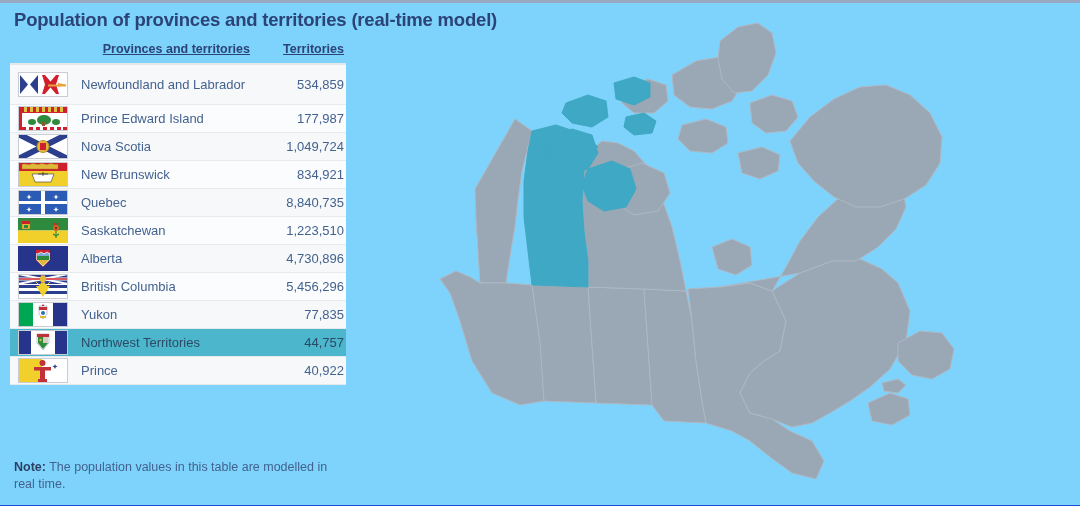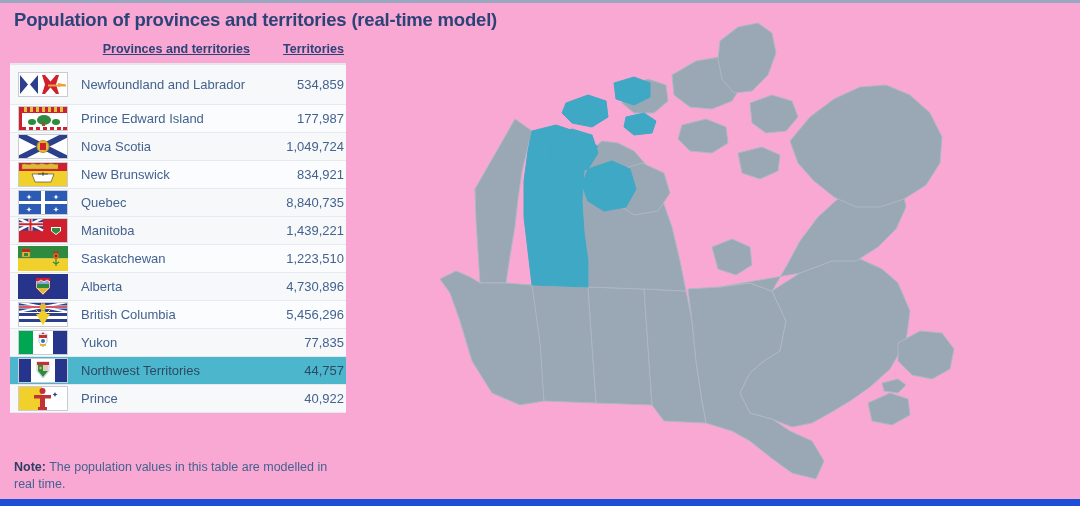--- a/index.html
+++ b/index.html
@@ -5,23 +5,23 @@
   * { box-sizing: border-box; margin: 0; padding: 0; }
   html, body {
     width: 1080px; height: 506px;
     background: #f2f4f7;
     font-family: "Liberation Sans", sans-serif;
     overflow: hidden;
   }
   #app {
     position: relative;
     width: 1080px; height: 506px;
-    background: #f9a8d4;
+    background: #7dd3fc;
     border-top: 3px solid #9aa7c0;
-    border-bottom: 7px solid #1d4ed8;
+    border-bottom: 1px solid #1d4ed8;
     padding-left: 40px;
   }
 
   
   .title {
     position: absolute;
     left: 14px; top: 6px;
     font-size: 18.5px;
     font-weight: bold;
     color: #2c4377;
@@ -215,39 +215,20 @@
                   <path d="M38 4.5l1 2 2 0.5-2 0.5-1 2-1-2-2-0.5 2-0.5z"></path>
                   <path d="M11 17l1 2 2 0.5-2 0.5-1 2-1-2-2-0.5 2-0.5z"></path>
                   <path d="M38 17l1 2 2 0.5-2 0.5-1 2-1-2-2-0.5 2-0.5z"></path>
                 </g>
                 <rect x="0.5" y="0.5" width="49" height="24" fill="none" stroke="#c9ccd2"></rect>
               </svg>
             </td>
             <td class="name-cell">Quebec</td>
             <td class="pop-cell">8,840,735</td>
           </tr>
-          <tr class="odd">
-            <td class="flag-cell">
-              <svg class="flag" viewBox="0 0 50 25">
-                <rect width="50" height="25" fill="#d0202e"></rect>
-                <rect x="0" y="0" width="25" height="12.5" fill="#2b3f8c"></rect>
-                <path d="M0 0 L25 12.5 M25 0 L0 12.5" stroke="#fff" stroke-width="2.5"></path>
-                <path d="M12.5 0v12.5 M0 6.25h25" stroke="#fff" stroke-width="4"></path>
-                <path d="M12.5 0v12.5 M0 6.25h25" stroke="#d0202e" stroke-width="2"></path>
-                <g>
-                  <path d="M33 5h10v8l-5 4-5-4z" fill="#fff"></path>
-                  <path d="M33 5h10v4H33z" fill="#d0202e"></path>
-                  <path d="M34 10h8v3l-4 3-4-3z" fill="#2e8b3d"></path>
-                </g>
-                <rect x="0.5" y="0.5" width="49" height="24" fill="none" stroke="#c9ccd2"></rect>
-              </svg>
-            </td>
-            <td class="name-cell">Manitoba</td>
-            <td class="pop-cell">1,439,221</td>
-          </tr>
           <tr class="even">
             <td class="flag-cell">
               <svg class="flag" viewBox="0 0 50 25">
                 <rect width="50" height="12.5" fill="#2e8b3d"></rect>
                 <rect y="12.5" width="50" height="12.5" fill="#f2d02c"></rect>
                 <g>
                   <rect x="4" y="3" width="8" height="8" fill="#e0b93a" stroke="#9b7c20" stroke-width="0.5"></rect>
                   <path d="M4 3h8v3H4z" fill="#d0202e"></path>
                   <path d="M6 7h4v3H6z" fill="#2e8b3d"></path>
                 </g>

